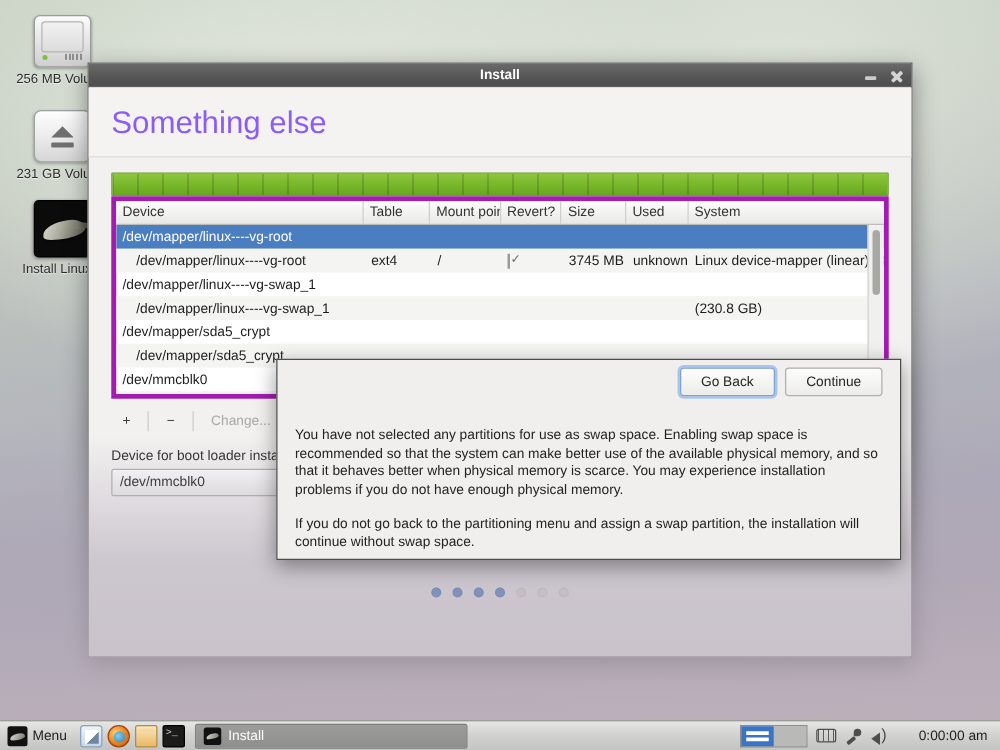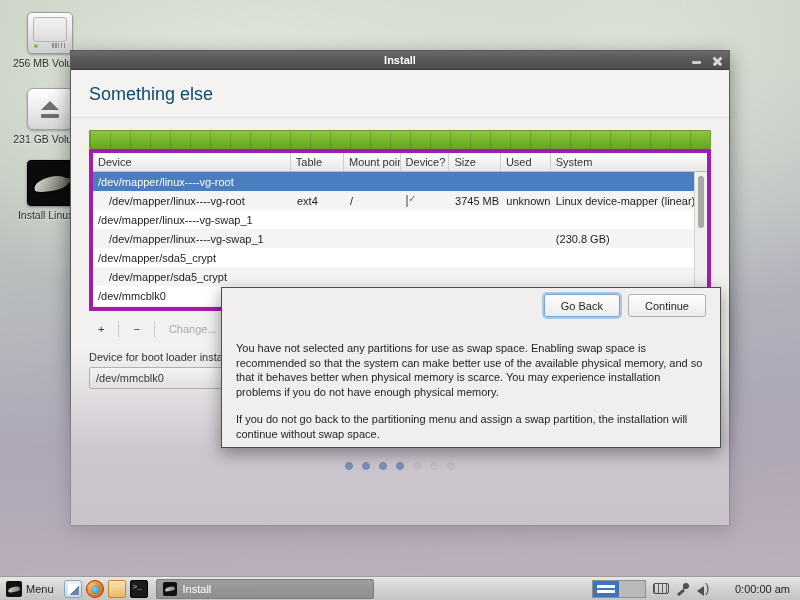--- a/index.html
+++ b/index.html
@@ -117,21 +117,21 @@
   .tbtn.close::before { transform: rotate(45deg); }
   .tbtn.close::after { transform: rotate(-45deg); }
 
   #winbody { flex: 1; display: flex; flex-direction: column; background: #f2f1ef; position: relative; }
 
   #pagehead {
     padding: 14px 18px 12px;
     border-bottom: 1px solid #dcdcd8;
     background: #f4f3f1;
   }
-  #pagetitle { font-size: 18px; color: #0c4a6e; font-weight: normal; }
+  #pagetitle { font-size: 25px; color: #8b5cf6; font-weight: normal; }
 
   #content { padding: 12px 18px 0; flex: 1; display: flex; flex-direction: column; }
 
   
   #partbar {
     height: 19px; width: 100%;
     border: 1px solid #6d9c2e;
     background:
       repeating-linear-gradient(90deg, rgba(0,0,0,.14) 0 1px, rgba(0,0,0,0) 1px 20px),
       linear-gradient(180deg,#8dc63f 0%, #7ab82c 48%, #66a81f 100%);
@@ -340,21 +340,21 @@
       <div id="content">
 
         <div id="partbar"></div>
 
 
         <div id="tablewrap">
           <div id="thead">
               <div class="th" style="width: 228px;">Device</div>
               <div class="th" style="width: 60px;">Table</div>
               <div class="th" style="width: 64px;">Mount point</div>
-              <div class="th" style="width: 55px;">Device?</div>
+              <div class="th" style="width: 55px;">Revert?</div>
               <div class="th" style="width: 58px;">Size</div>
               <div class="th" style="width: 56px;">Used</div>
               <div class="th" style="width: 180px;">System</div>
             </div>
           <div id="tbody">
               <div class="trow sel">
                 <div class="td" style="width: 228px;">/dev/mapper/linux----vg-root</div>
                 <div class="td" style="width: 60px;"></div>
                 <div class="td" style="width: 64px;"></div>
                 <div class="td" style="width: 55px;"></div>

